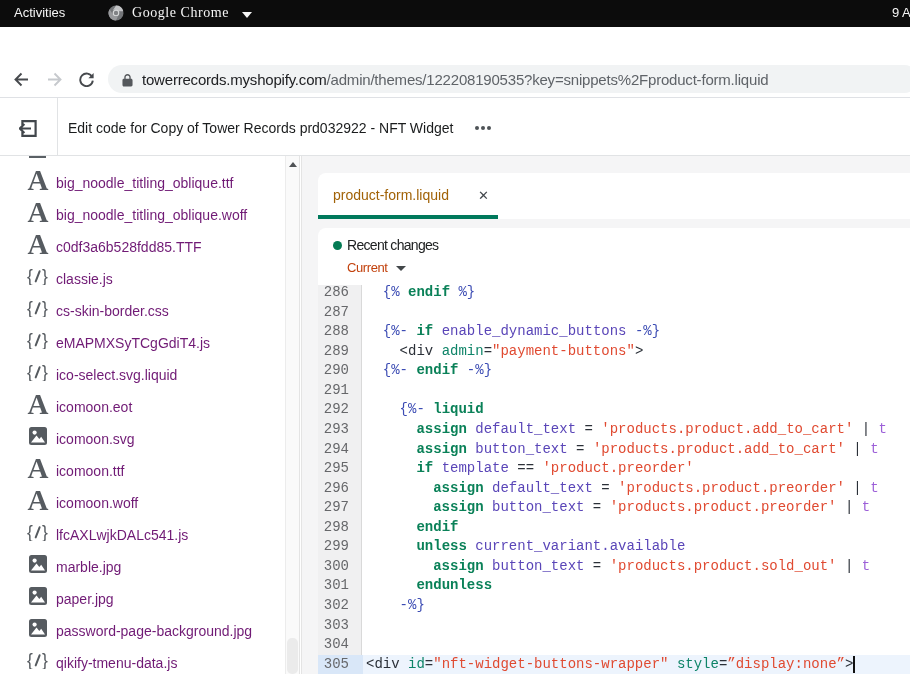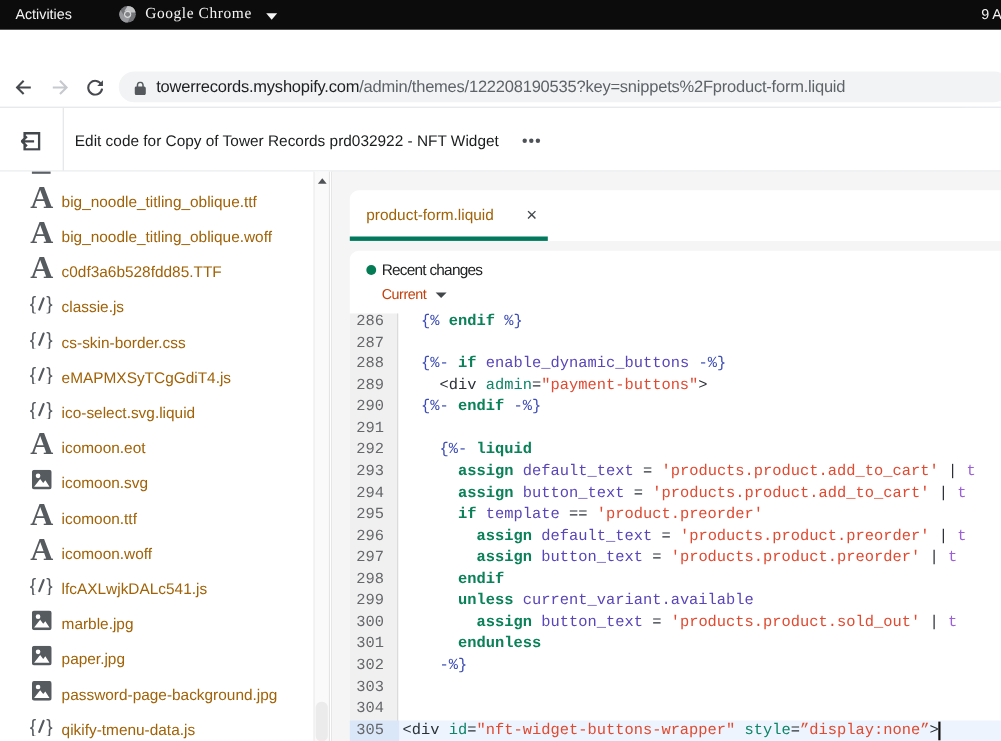--- a/index.html
+++ b/index.html
@@ -29,21 +29,21 @@
 
 #pagehead { position:absolute; left:0; top:98px; width:910px; height:58px; background:#fff; border-bottom:1px solid #e1e3e5; }
 .vdiv { position:absolute; left:57px; top:98px; width:1px; height:57px; background:#e1e3e5; }
 #ptitle { position:absolute; left:68px; top:120px; font-size:14px; color:#1a1c1d; }
 
 
 
 #sidebar { position:absolute; left:0; top:156px; width:302px; height:518px; background:#fff; }
 #sidebar .row { position:absolute; left:0; width:280px; height:32px; }
 #sidebar .fico { position:absolute; left:27px; top:5px; width:22px; height:22px; color:#565b60; }
-#sidebar .fname { position:absolute; left:56px; top:10.5px; font-size:14px; color:#a16207; }
+#sidebar .fname { position:absolute; left:56px; top:10.5px; font-size:14px; color:#701a75; }
 .icoA { font-family:"Liberation Serif", serif; font-weight:bold; font-size:29px; line-height:26px; text-align:center; width:22px; display:block; margin-top:-2px; }
 #sbscroll { position:absolute; left:285px; top:156px; width:15px; height:518px; background:#fafafa; border-left:1px solid #ececec; border-right:1px solid #e4e4e4;}
 #sbar-vline { position:absolute; left:301px; top:156px; width:1px; height:518px; background:#e4e4e4; }
 
 
 #mainbg { position:absolute; left:302px; top:156px; width:608px; height:518px; background:#f5f5f6; }
 #tabcard { position:absolute; left:318px; top:173px; width:592px; height:46px; background:#fff; border-radius:8px 0 0 0; }
 #edtab { position:absolute; left:15px; top:14px; font-size:14px; color:#a16207; }
 #edtabx { position:absolute; left:160px; top:15px; font-size:13px; color:#42474c; }
 #greenline { position:absolute; left:0; top:42px; width:180px; height:4px; background:#00795c; }

